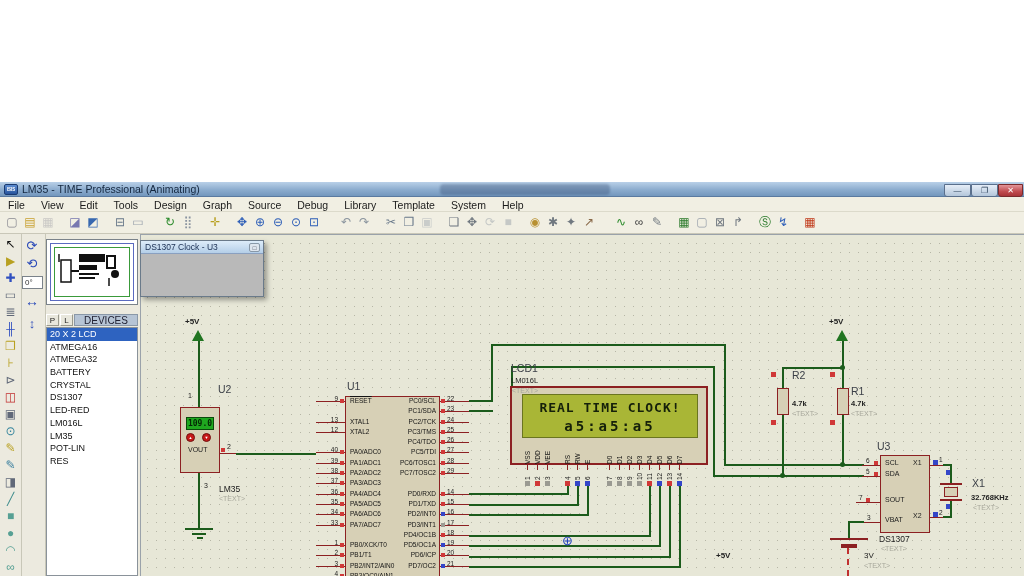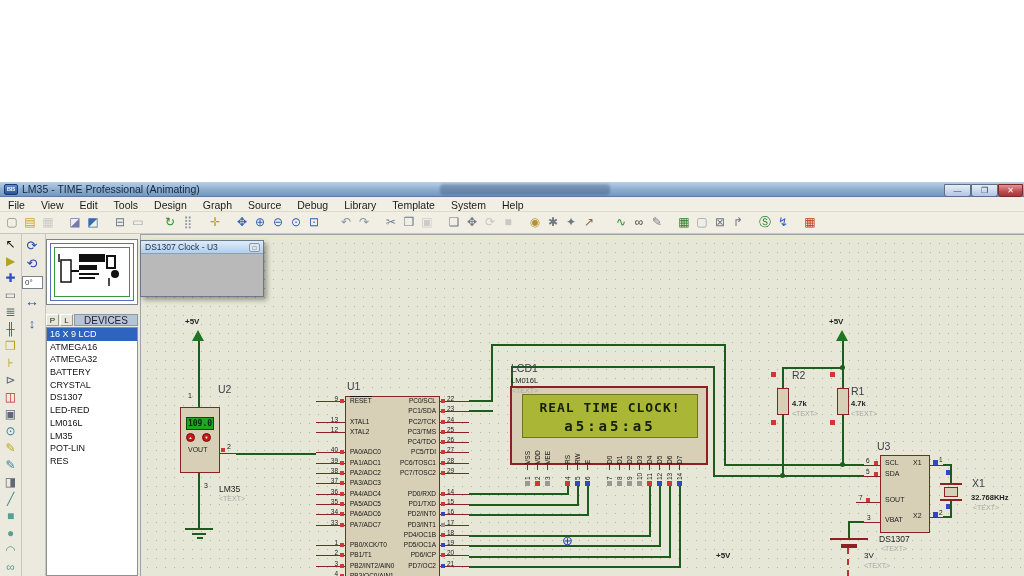--- a/index.html
+++ b/index.html
@@ -231,21 +231,21 @@
   </div>
 </div>
 
 <div id="plrow">
   <div class="selbtn" style="left:46px">P</div>
   <div class="selbtn" style="left:60px">L</div>
   <div id="devheader">DEVICES</div>
 </div>
 <div id="devlist">
 
-<div class="devitem sel">16 X 9 LCD</div>
+<div class="devitem sel">20 X 2 LCD</div>
       <div class="devitem">ATMEGA16</div>
       <div class="devitem">ATMEGA32</div>
       <div class="devitem">BATTERY</div>
       <div class="devitem">CRYSTAL</div>
       <div class="devitem">DS1307</div>
       <div class="devitem">LED-RED</div>
       <div class="devitem">LM016L</div>
       <div class="devitem">LM35</div>
       <div class="devitem">POT-LIN</div>
       <div class="devitem">RES</div>

